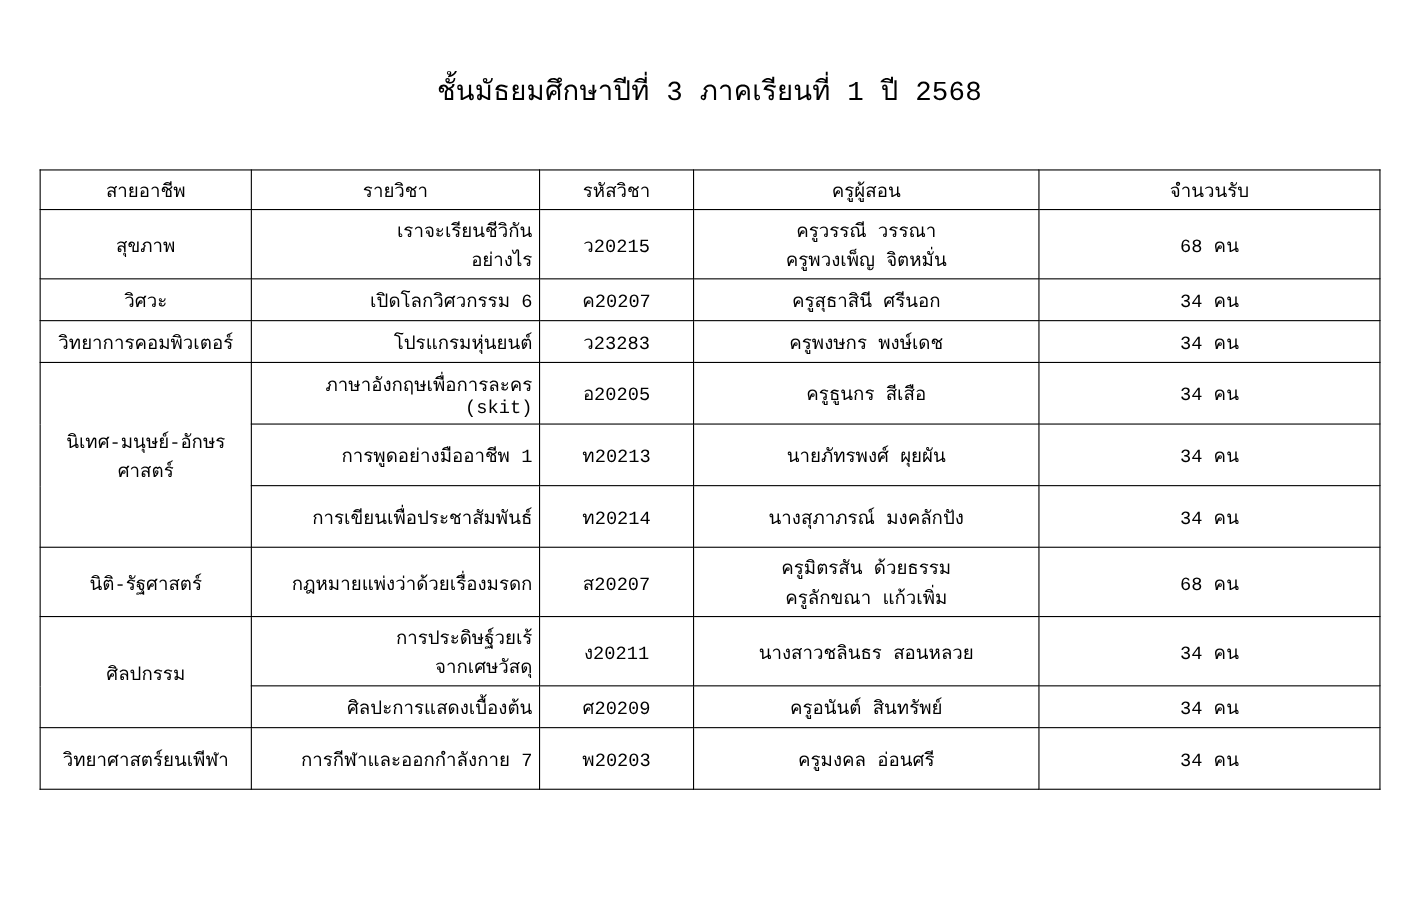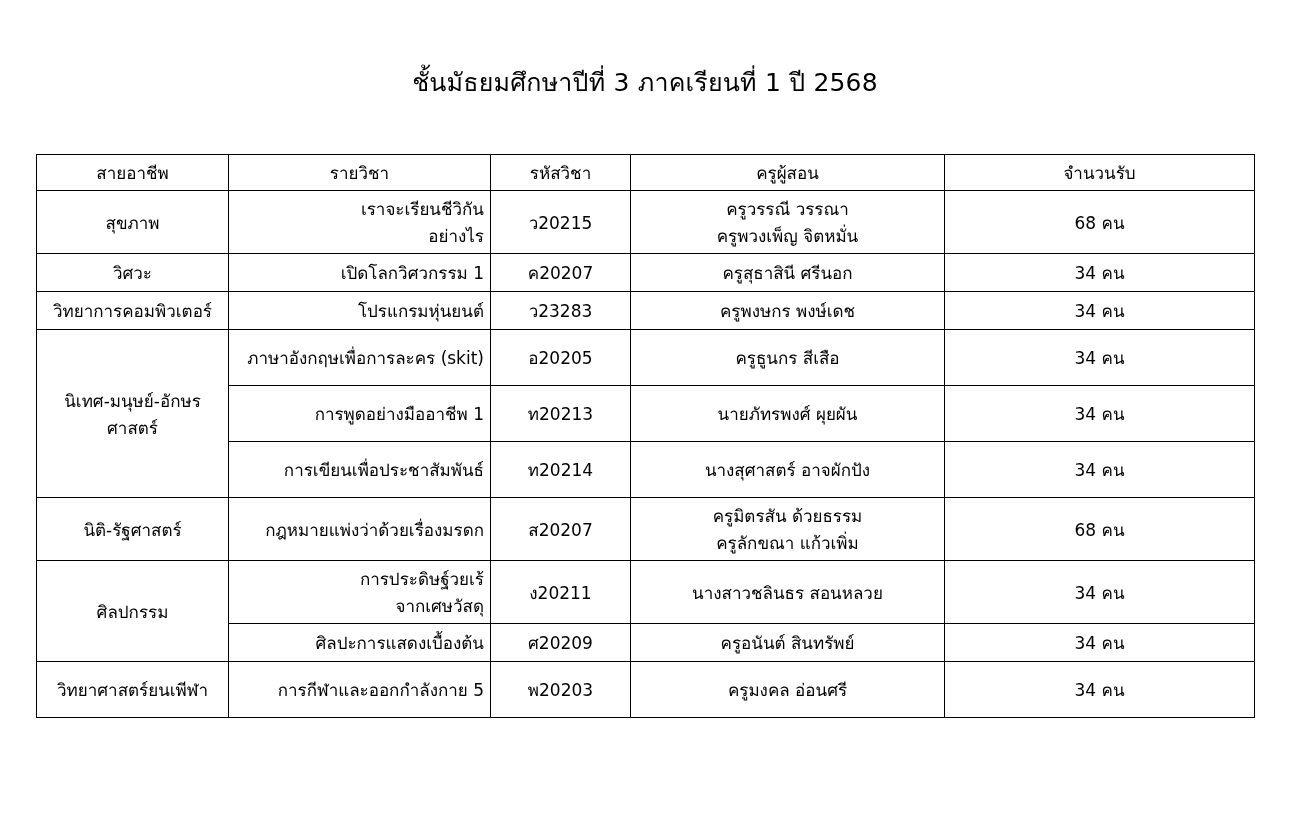--- a/index.html
+++ b/index.html
@@ -12,20 +12,21 @@
     height: 830px;
     font-family: "DejaVu Sans", "Liberation Sans", sans-serif;
     color: #000000;
     overflow: hidden;
   }
   .page {
     position: relative;
     width: 1290px;
     height: 830px;
     box-sizing: border-box;
+    font-family: Liberation Mono, monospace;
   }
   .doc-title {
     text-align: center;
     font-size: 25px;
     font-weight: 400;
     margin: 0;
     padding-top: 62px;
     letter-spacing: 0.2px;
   }
   .table-wrap {
@@ -132,21 +133,21 @@
           <td class="code code-top">ว20215</td>
           <td class="teacher">
             <span class="line2">ครูวรรณี  วรรณา</span>
             <span class="line2">ครูพวงเพ็ญ  จิตหมั่น</span>
           </td>
           <td class="seats seats-top">68 คน</td>
         </tr>
 
         <tr class="r-std">
           <td class="career">วิศวะ</td>
-          <td class="subject">เปิดโลกวิศวกรรม 1</td>
+          <td class="subject">เปิดโลกวิศวกรรม 6</td>
           <td class="code">ค20207</td>
           <td class="teacher">ครูสุธาสินี  ศรีนอก</td>
           <td class="seats">34 คน</td>
         </tr>
 
         <tr class="r-std">
           <td class="career">วิทยาการคอมพิวเตอร์</td>
           <td class="subject">โปรแกรมหุ่นยนต์</td>
           <td class="code">ว23283</td>
           <td class="teacher">ครูพงษกร  พงษ์เดช</td>
@@ -167,21 +168,21 @@
         <tr class="r-two">
           <td class="subject subject-bottom">การพูดอย่างมืออาชีพ 1</td>
           <td class="code code-top">ท20213</td>
           <td class="teacher teacher-top">นายภัทรพงศ์  ผุยผัน</td>
           <td class="seats seats-top">34 คน</td>
         </tr>
 
         <tr class="r-two">
           <td class="subject subject-bottom">การเขียนเพื่อประชาสัมพันธ์</td>
           <td class="code code-top">ท20214</td>
-          <td class="teacher teacher-top">นางสุศาสตร์  อาจผักปัง</td>
+          <td class="teacher teacher-top">นางสุภาภรณ์  มงคลักปัง</td>
           <td class="seats seats-top">34 คน</td>
         </tr>
 
         <tr class="r-two">
           <td class="career">นิติ-รัฐศาสตร์</td>
           <td class="subject">กฎหมายแพ่งว่าด้วยเรื่องมรดก</td>
           <td class="code code-top">ส20207</td>
           <td class="teacher">
             <span class="line2">ครูมิตรสัน  ด้วยธรรม</span>
             <span class="line2">ครูลักขณา  แก้วเพิ่ม</span>
@@ -202,21 +203,21 @@
 
         <tr class="r-std">
           <td class="subject">ศิลปะการแสดงเบื้องต้น</td>
           <td class="code">ศ20209</td>
           <td class="teacher">ครูอนันต์  สินทรัพย์</td>
           <td class="seats">34 คน</td>
         </tr>
 
         <tr class="r-two">
           <td class="career">วิทยาศาสตร์ยนเพีฬา</td>
-          <td class="subject">การกีฬาและออกกำลังกาย 5</td>
+          <td class="subject">การกีฬาและออกกำลังกาย 7</td>
           <td class="code code-top">พ20203</td>
           <td class="teacher teacher-top">ครูมงคล  อ่อนศรี</td>
           <td class="seats seats-top">34 คน</td>
         </tr>
 
       </tbody>
     </table>
   </div>
 </div>
 

